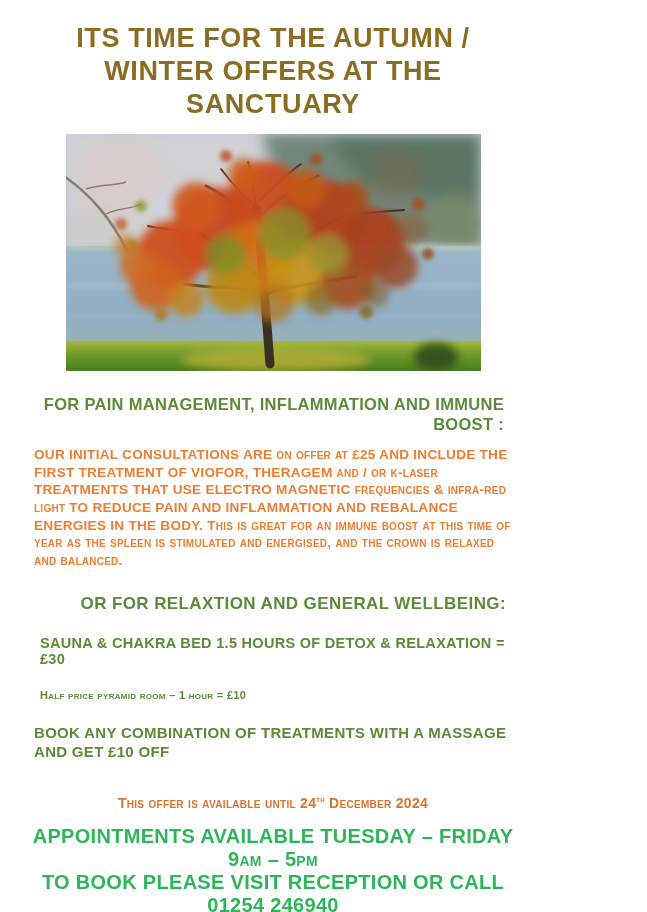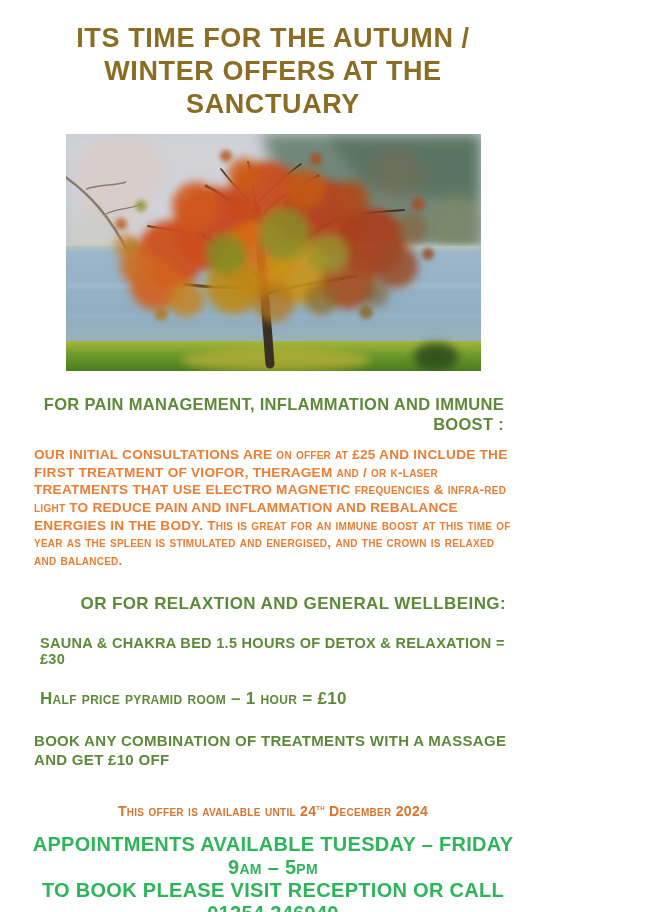--- a/index.html
+++ b/index.html
@@ -62,21 +62,21 @@
     letter-spacing: 0.4px;
   }
   .offer-line {
     text-align: left;
     color: var(--heading-green, #5d8a38);
     font-weight: bold;
     font-variant: small-caps;
     letter-spacing: 0.3px;
   }
   .offer-sauna   { margin: 21px 40px 0; font-size: 14.5px; }
-  .offer-pyramid { margin: 22px 40px 0; font-size: 17px; }
+  .offer-pyramid { margin: 22px 40px 0; font-size: 11px; }
   .offer-combo   { margin: 23px 34px 0; font-size: 15px; line-height: 1.25; }
   .offer-reflex  { margin: 21px 40px 0; font-size: 14.5px; }
   .availability-line {
     margin: 34px 40px 0;
     text-align: center;
     color: var(--deep-orange, #d9742e);
     font-weight: bold;
     font-size: 14px;
     font-variant: small-caps;
     letter-spacing: 0.3px;

